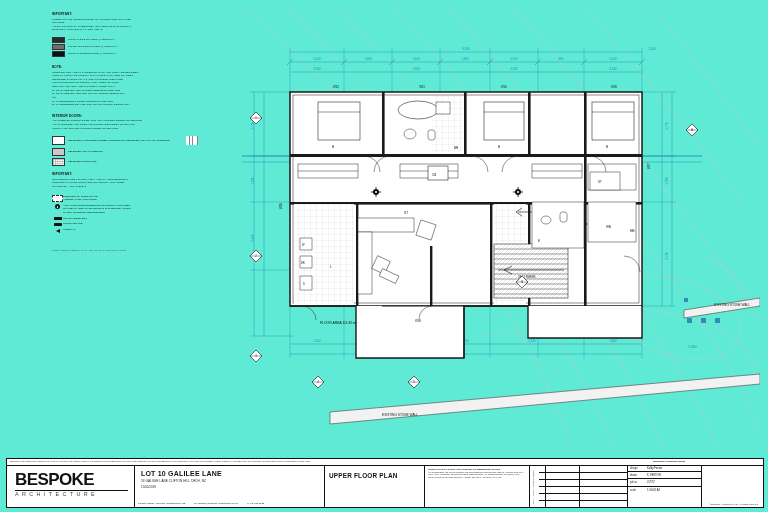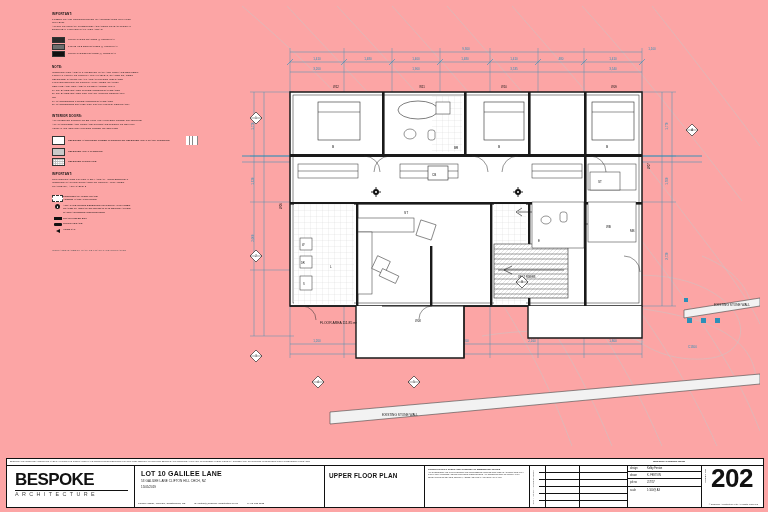--- a/index.html
+++ b/index.html
@@ -1,17 +1,17 @@
 <!DOCTYPE html>
 <html><head>
 <meta charset="utf-8">
 <style>
   html,body{margin:0;padding:0;background:#ffffff;}
   body{width:768px;height:512px;overflow:hidden;font-family:"Liberation Sans",sans-serif;color:#111;}
-  #sheet{position:relative;width:768px;height:512px;background:#fca5a5;}
+  #sheet{position:relative;width:768px;height:512px;background:#5eead4;}
 
   
   .t{position:absolute;white-space:pre;line-height:1.32;color:#1a1a1a;}
   .f25{font-size:2.5px;}
 
   
   #notes{position:absolute;left:52px;top:12px;width:155px;}
   .note-block{margin-bottom:5px;}
   .note-h{font-size:3px;font-weight:bold;letter-spacing:.2px;margin-bottom:1.5px;}
   .note-l{font-size:2.5px;line-height:1.45;letter-spacing:.1px;color:#1d1d1d;}
@@ -619,24 +619,20 @@
       <div class="meta-row">
         <span class="meta-k">job no</span>
         <span class="meta-v">J17/57</span>
       </div>
       <div class="meta-row">
         <span class="meta-k">scale</span>
         <span class="meta-v">1:100@ A3</span>
       </div>
     </div>
 
-    <div class="tb-cell" id="tb-no">
-      <div id="sheetno-lbl">SHEET NO</div>
-      <div id="sheetno-val">202</div>
-    </div>
 
   </div>
 
   <div id="copyright" style="position:absolute;right:10px;top:503px;">© Bespoke Architecture Ltd.  All rights reserved</div>
 
   <div style="position:absolute;left:138px;top:502px;" class="t f25">PO Box 36224, Merivale, Christchurch, NZ      ·      E: contact@bespoke-architecture.co.nz      ·      P: 03 982 7575</div>
 
 </div>
 
 </body></html>

